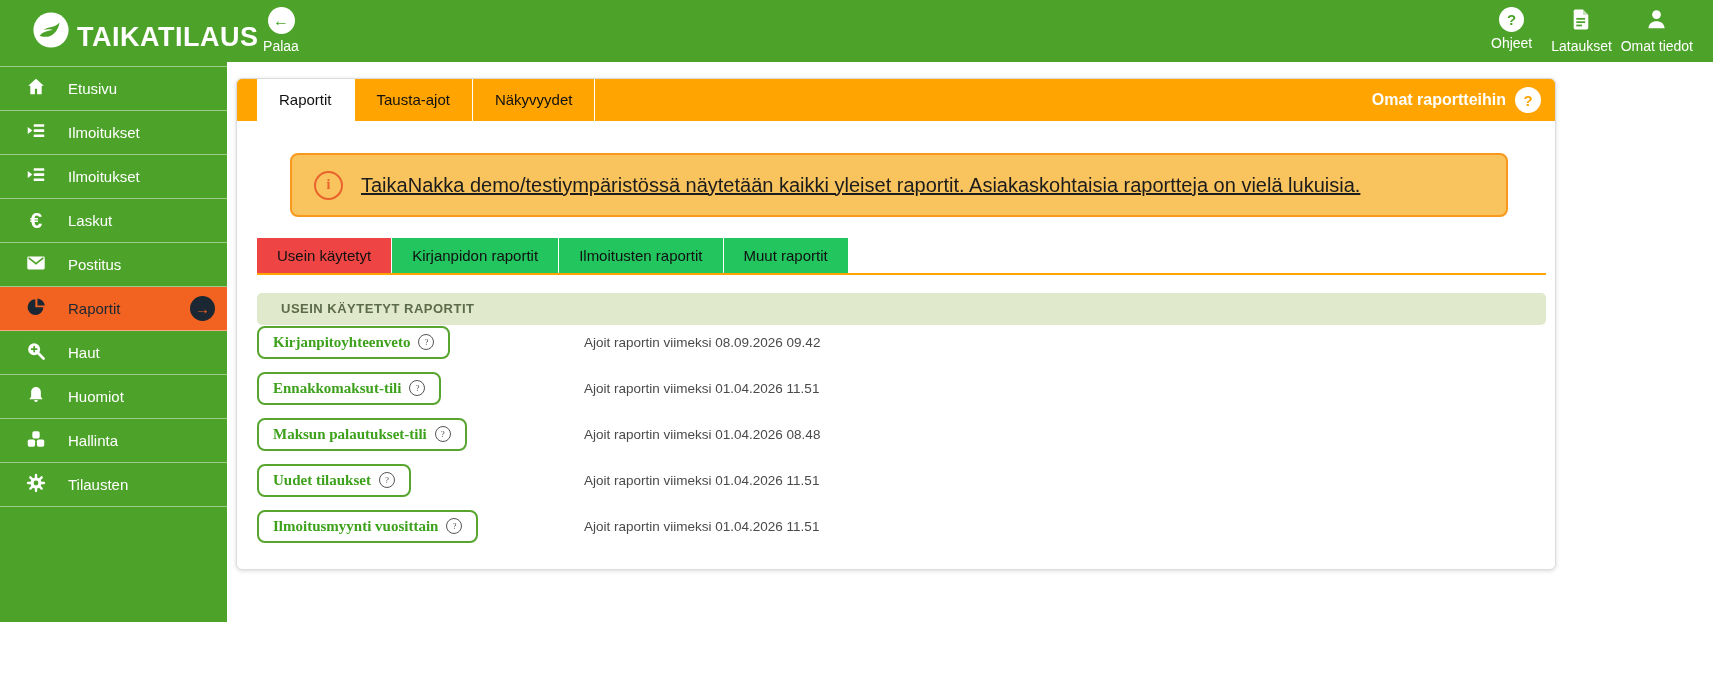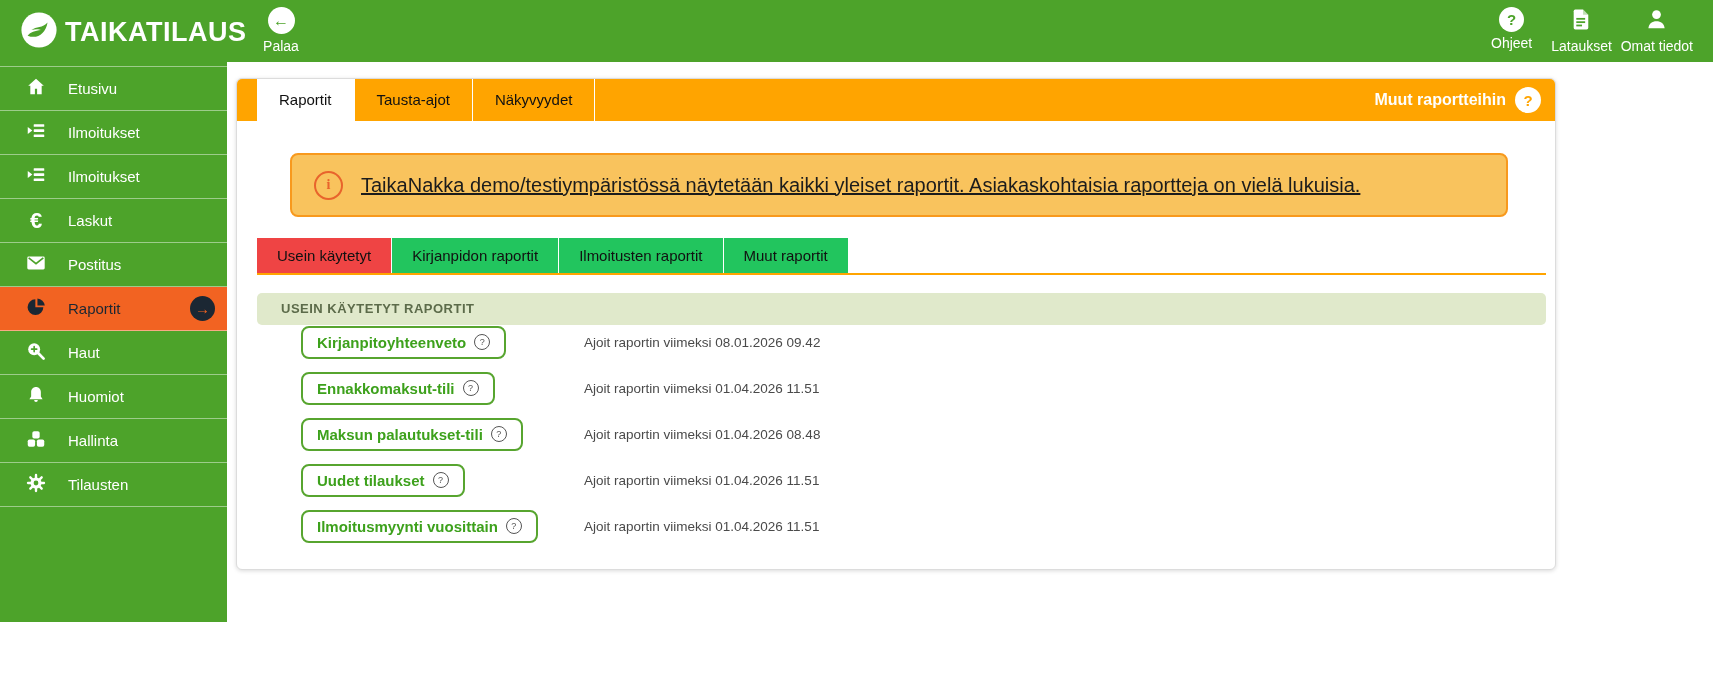--- a/index.html
+++ b/index.html
@@ -2,21 +2,21 @@
 <html><head>
 <meta charset="utf-8">
 <style>
   html,body{margin:0;padding:0;}
   body{
     width:1713px;height:679px;position:relative;overflow:hidden;
     background:#ffffff;font-family:"Liberation Sans",sans-serif;
   }
   
   .header{position:absolute;left:0;top:0;width:1713px;height:62px;background:#4DA32A;}
-  .logo{position:absolute;left:20px;top:11px;display:flex;align-items:center;gap:7px;cursor:pointer;}
+  .logo{position:absolute;left:32px;top:11px;display:flex;align-items:flex-end;gap:7px;cursor:pointer;}
   .logo-text{color:#fff;font-weight:bold;font-size:27px;letter-spacing:.5px;}
   .back-btn{position:absolute;left:246px;top:7px;width:70px;display:flex;flex-direction:column;align-items:center;gap:4px;color:#fff;font-size:14px;cursor:pointer;}
   .icon-circle{width:27px;height:27px;border-radius:50%;background:#fff;color:#4DA32A;display:flex;align-items:center;justify-content:center;font-weight:bold;font-size:16px;}
   .header-actions{position:absolute;right:20px;top:7px;display:flex;gap:8px;}
   .header-action{display:flex;flex-direction:column;align-items:center;gap:3px;color:#fff;font-size:14px;min-width:62px;cursor:pointer;}
   .header-action svg{width:25px;height:25px;}
   
   .sidebar{position:absolute;left:0;top:62px;width:227px;height:560px;background:#4DA32A;}
   .side-nav{margin-top:4px;border-top:1px solid rgba(255,255,255,.45);}
   .side-item{position:relative;height:43px;display:flex;align-items:center;padding-left:25px;gap:21px;color:#fff;font-size:15px;border-bottom:1px solid rgba(255,255,255,.45);cursor:pointer;}
@@ -34,21 +34,21 @@
   .help-circle{width:26px;height:26px;background:#fff;color:#FFA400;border-radius:50%;display:flex;align-items:center;justify-content:center;font-weight:bold;font-size:15px;}
   .notice{position:absolute;left:53px;top:74px;width:1218px;height:64px;background:#F9C35D;border:2px solid #F8991D;border-radius:8px;display:flex;align-items:center;gap:18px;padding-left:22px;box-sizing:border-box;}
   .notice-icon{width:25px;height:25px;border:2px solid #E8642C;border-radius:50%;color:#E8642C;display:flex;align-items:center;justify-content:center;font-size:14px;font-weight:bold;font-family:"Liberation Serif",serif;flex-shrink:0;}
   .notice-text{font-size:20px;color:#1c1c1c;text-decoration:underline;}
   .subtabs{position:absolute;left:20px;top:159px;width:1289px;display:flex;border-bottom:2px solid #FFA400;box-sizing:border-box;}
   .subtab{padding:0 20px;line-height:35px;background:#22c55e;font-size:15px;color:#111;border-right:1px solid #fff;cursor:pointer;white-space:nowrap;}
   .subtab.active{background:#ef4444;}
   .section-bar{position:absolute;left:20px;top:214px;width:1289px;height:32px;background:#E0E9CB;border-radius:5px;line-height:32px;padding:0 24px;box-sizing:border-box;font-size:13px;font-weight:bold;color:#5C6B4A;letter-spacing:.5px;}
   .reports{position:absolute;left:20px;top:240px;width:1289px;}
   .report-row{position:relative;height:46px;display:flex;align-items:center;}
-  .report-btn{display:inline-flex;align-items:center;gap:8px;padding:6px 14px;background:#fff;border:2px solid #57A52F;border-radius:8px;color:#3DA11C;font-weight:bold;font-size:15px;cursor:pointer;font-family:Liberation Sans, sans-serif;margin-left:44px;}
+  .report-btn{display:inline-flex;align-items:center;gap:8px;padding:6px 14px;background:#fff;border:2px solid #57A52F;border-radius:8px;color:#3DA11C;font-weight:bold;font-size:15px;cursor:pointer;font-family:Liberation Serif, serif;}
   .qmark{width:14px;height:14px;border:1.5px solid #555;border-radius:50%;display:inline-flex;align-items:center;justify-content:center;font-size:9px;color:#555;font-weight:normal;flex-shrink:0;}
   .report-meta{position:absolute;left:327px;font-size:13.5px;color:#4a4a4a;}
 </style>
 </head>
 <body>
 
 <div class="header">
   <div class="logo">
     <span>
       <svg width="38" height="38" viewBox="0 0 40 40">
@@ -221,21 +221,21 @@
   </div>
 </div>
 
 <div class="card">
 
   <div class="tabbar">
     <div class="tab first active">Raportit</div>
     <div class="tab">Tausta-ajot</div>
     <div class="tab">Näkyvyydet</div>
     <div class="help-link">
-      <span>Muut raportteihin</span>
+      <span>Omat raportteihin</span>
       <span class="help-circle">?</span>
     </div>
   </div>
 
   <div class="notice">
     <span class="notice-icon">i</span>
     <span class="notice-text">TaikaNakka demo/testiympäristössä näytetään kaikki yleiset raportit. Asiakaskohtaisia raportteja on vielä lukuisia.</span>
   </div>
 
   <div class="subtabs">
@@ -247,21 +247,21 @@
 
   <div class="section-bar">USEIN KÄYTETYT RAPORTIT</div>
 
   <div class="reports">
 
     <div class="report-row">
       <button class="report-btn">
         <span>Kirjanpitoyhteenveto</span>
         <span class="qmark">?</span>
       </button>
-      <span class="report-meta">Ajoit raportin viimeksi 08.01.2026 09.42</span>
+      <span class="report-meta">Ajoit raportin viimeksi 08.09.2026 09.42</span>
     </div>
 
     <div class="report-row">
       <button class="report-btn">
         <span>Ennakkomaksut-tili</span>
         <span class="qmark">?</span>
       </button>
       <span class="report-meta">Ajoit raportin viimeksi 01.04.2026 11.51</span>
     </div>
 

